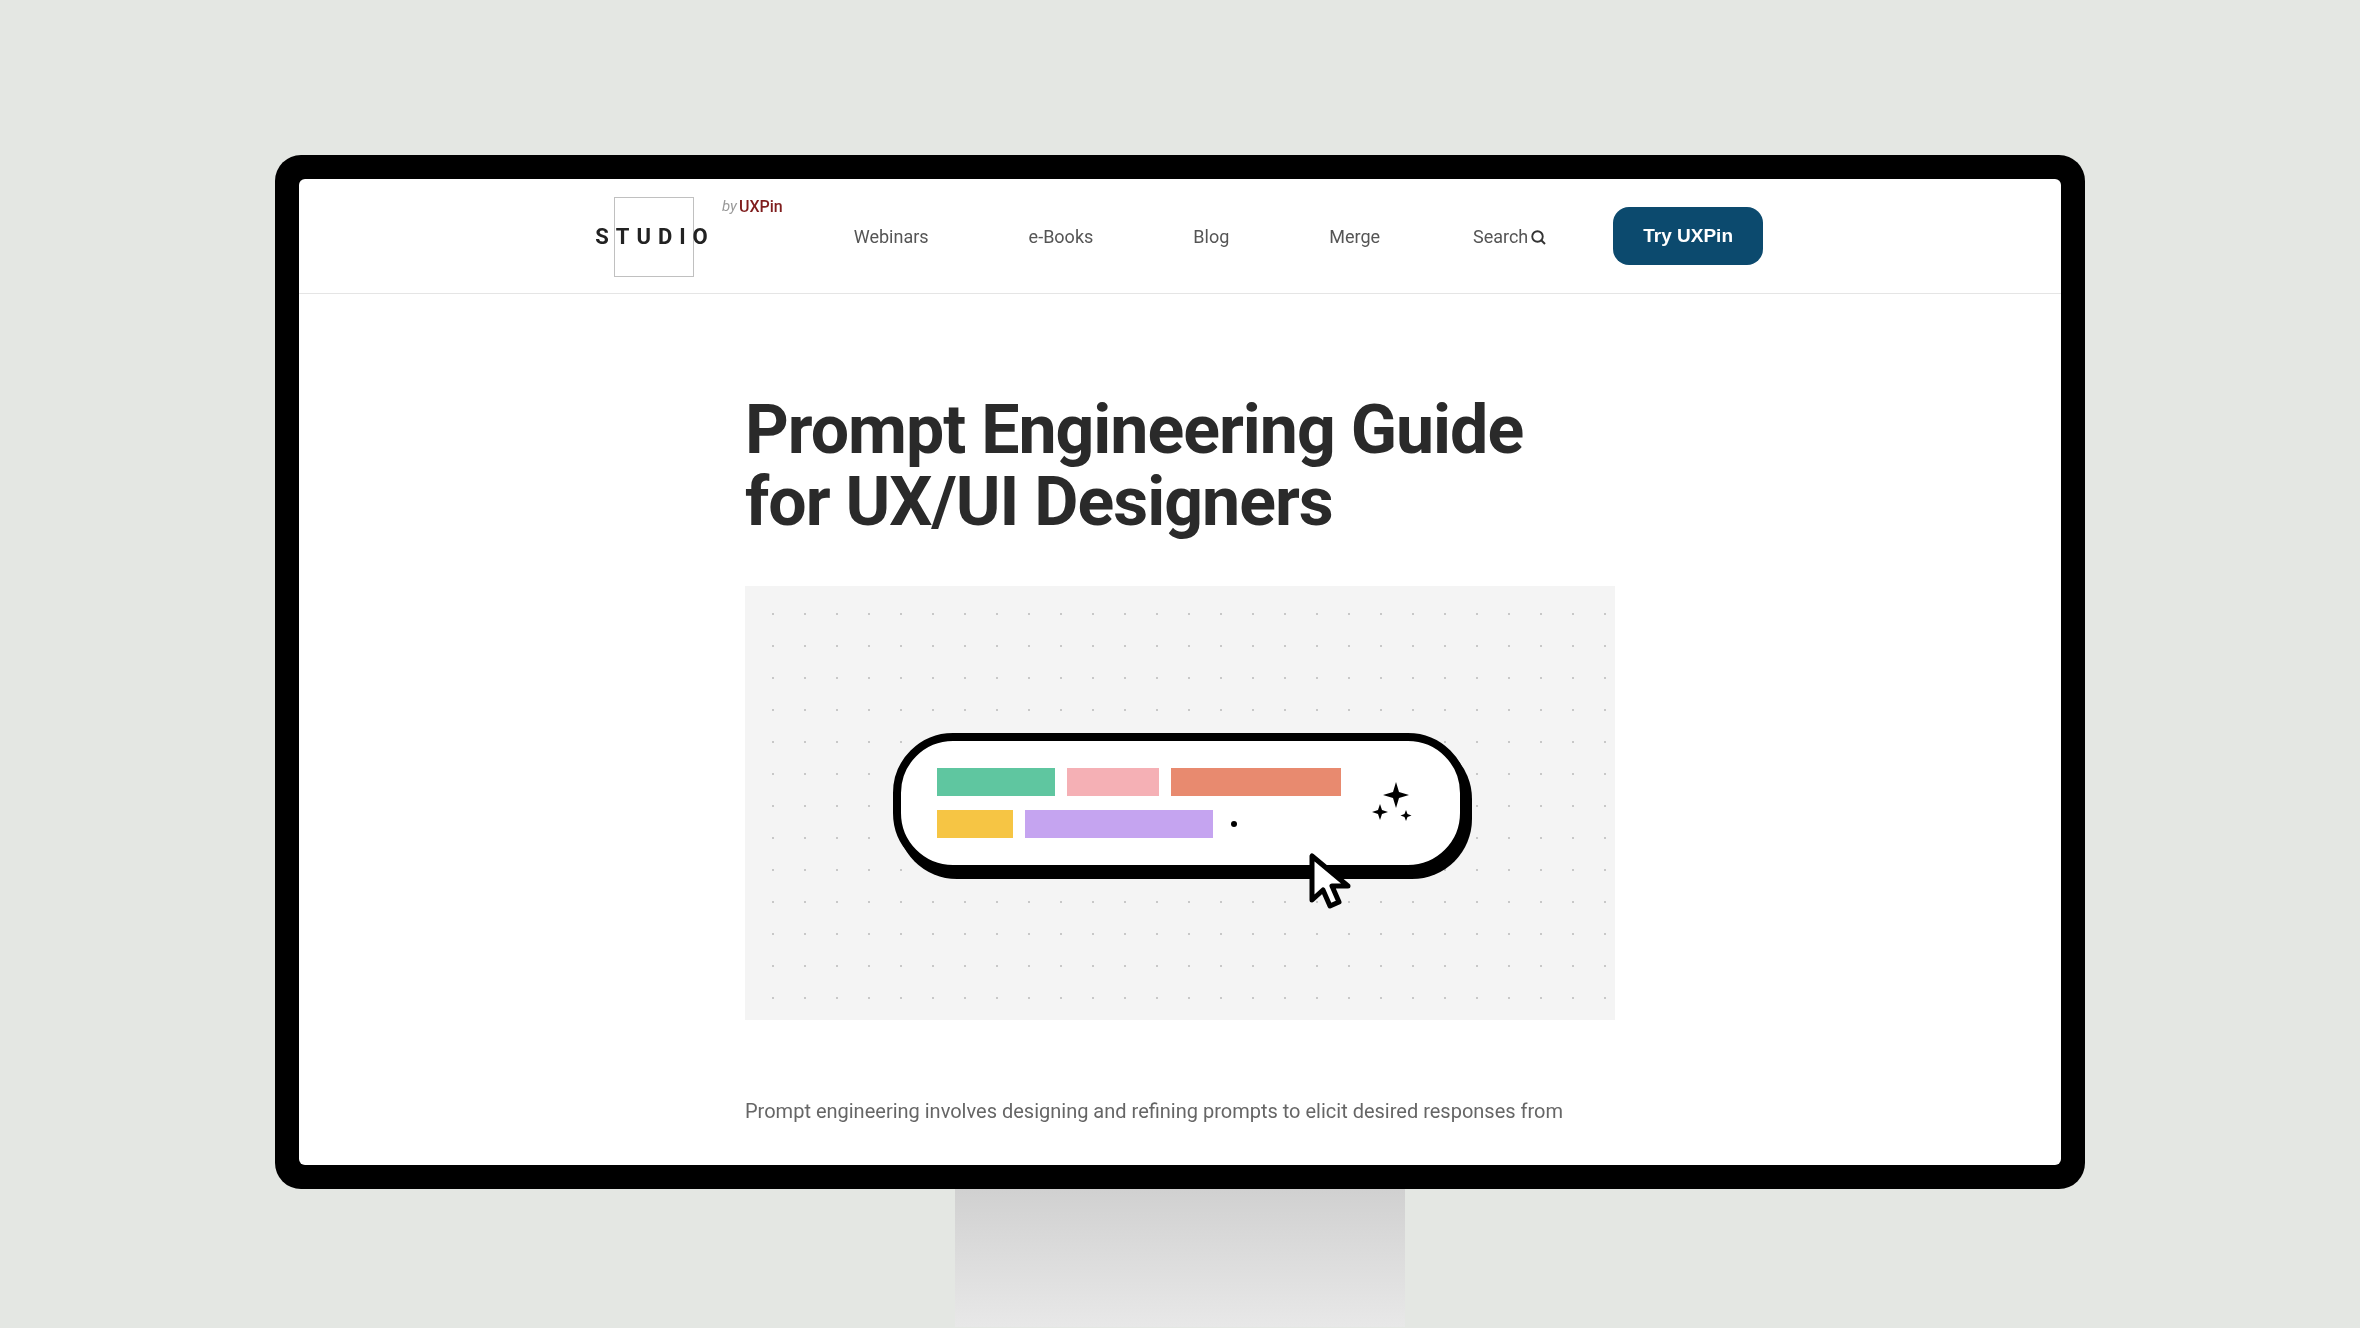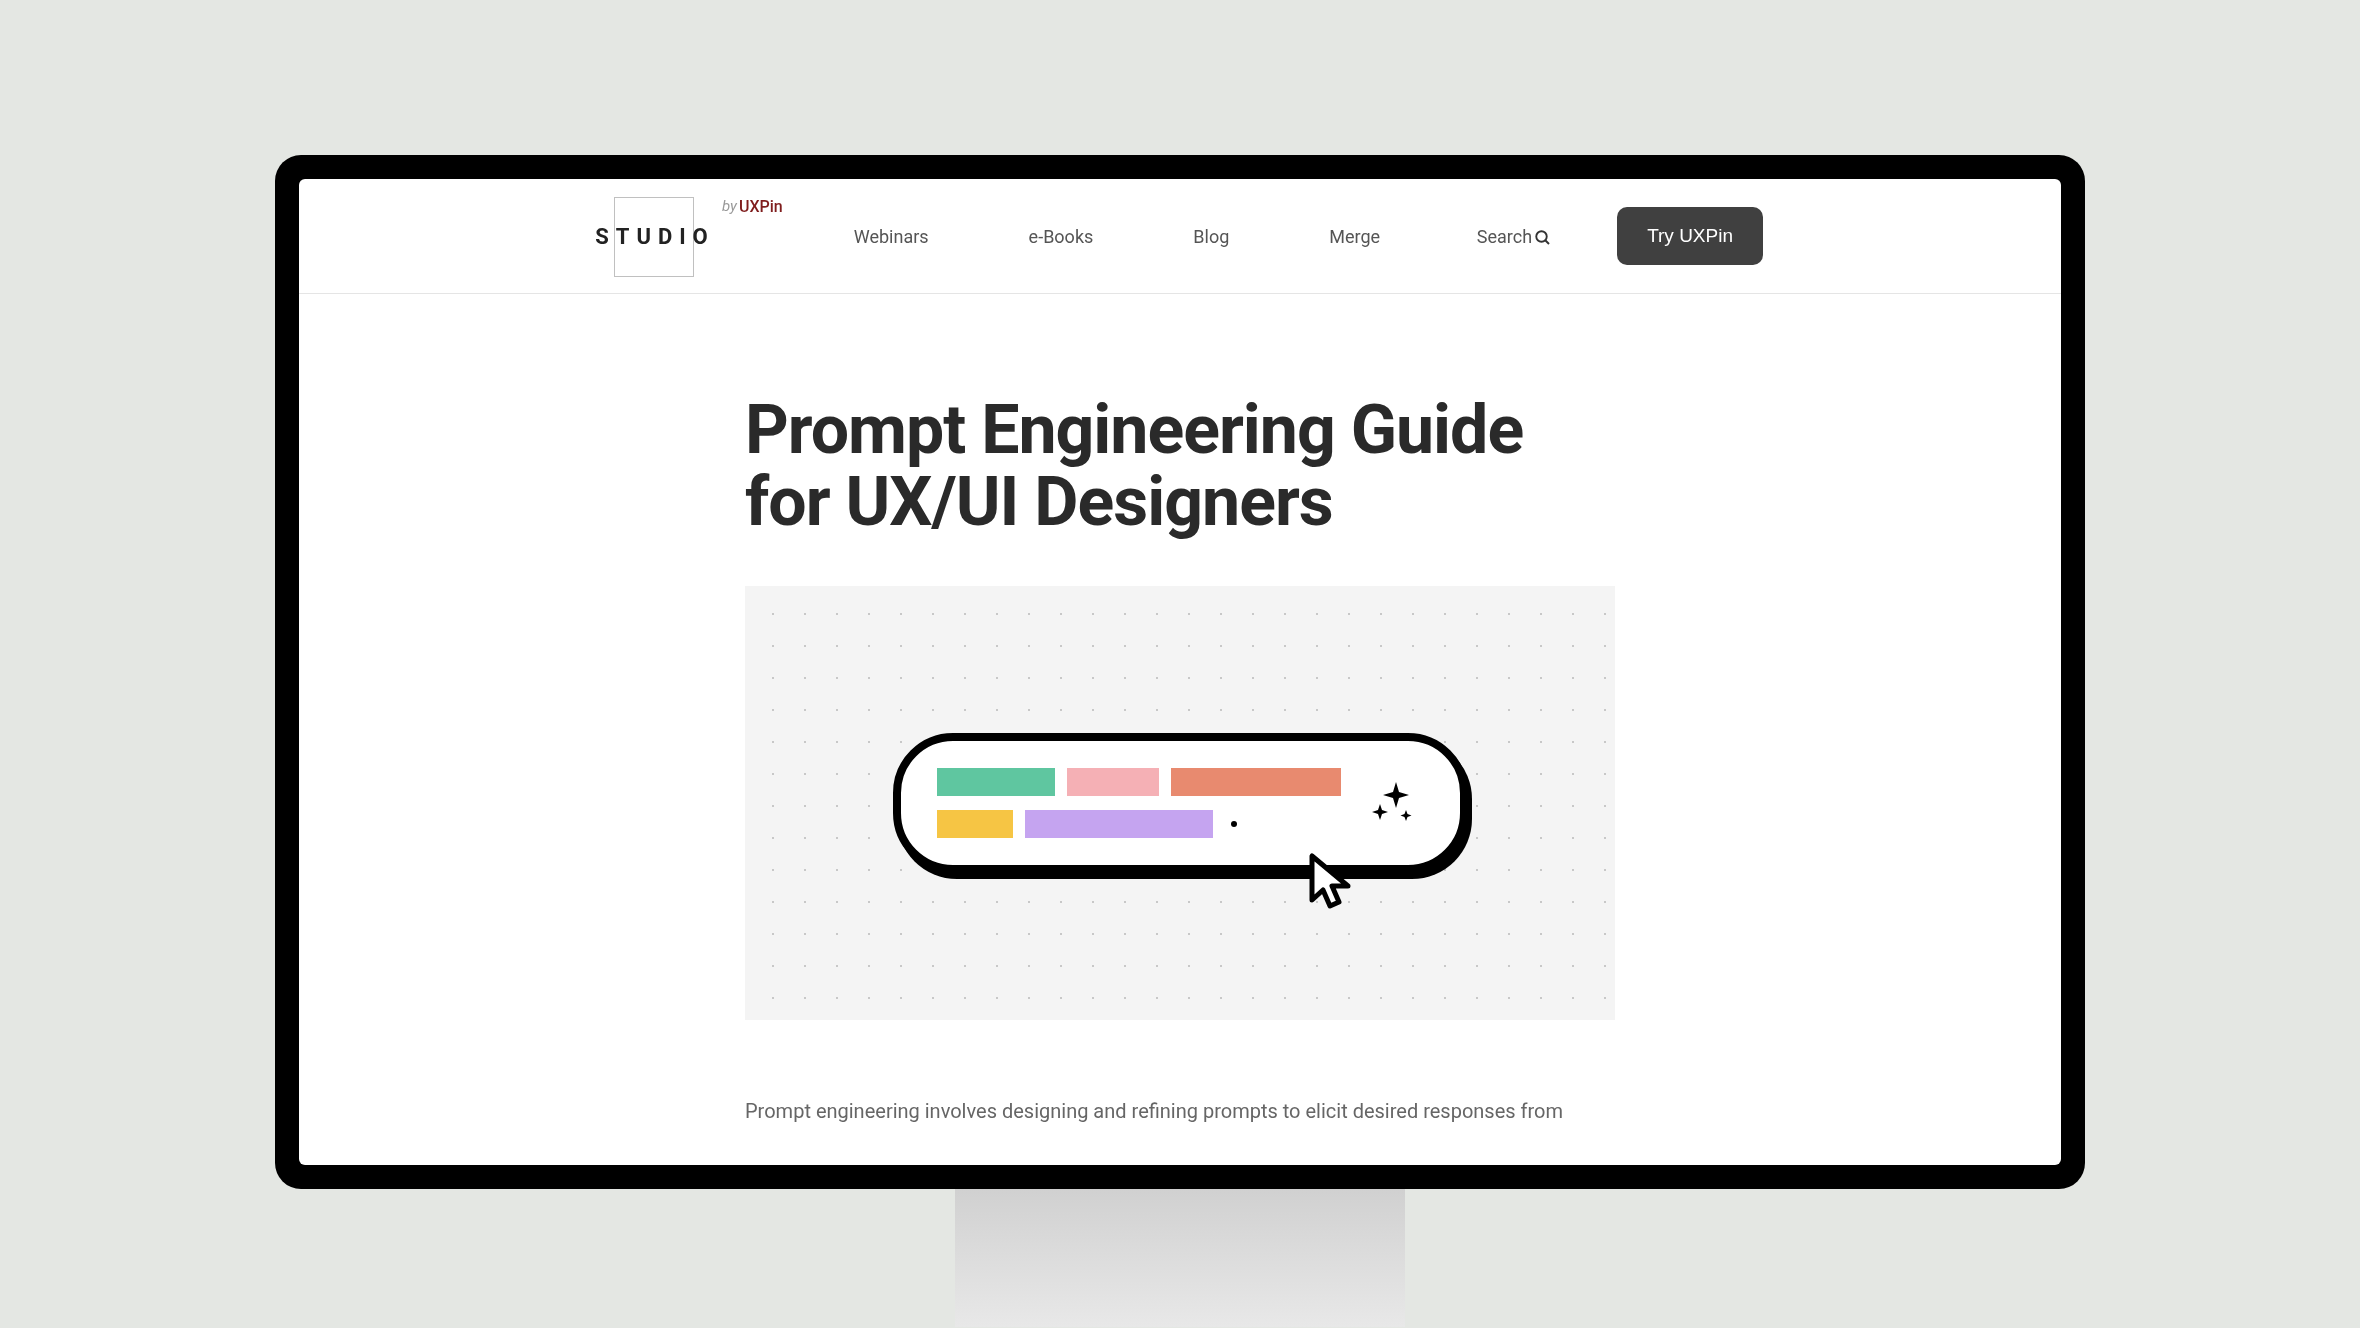--- a/index.html
+++ b/index.html
@@ -127,27 +127,27 @@
       font-size: 18px;
       color: #555;
     }
     
     .search-icon-svg {
       width: 18px;
       height: 18px;
     }
     
     .cta-button {
-      background: #404040;
+      background: #0c4a6e;
       color: #fff;
       border: none;
       padding: 18px 30px;
       font-size: 19px;
-      border-radius: 10px;
-      font-weight: 400;
+      border-radius: 16px;
+      font-weight: 700;
       cursor: pointer;
       margin-right: 250px;
     }
     
     .content {
       flex: 1;
       padding: 100px 0 0 0;
       display: flex;
       flex-direction: column;
       align-items: center;

